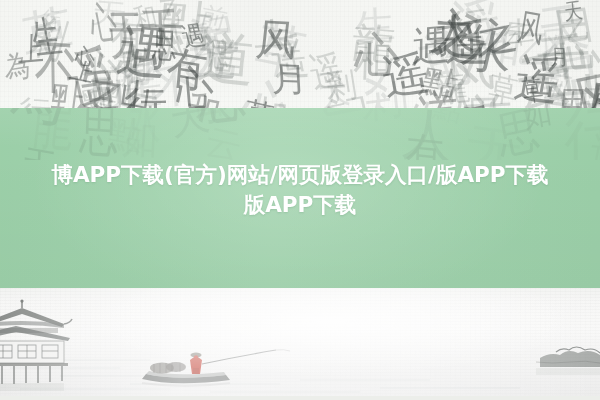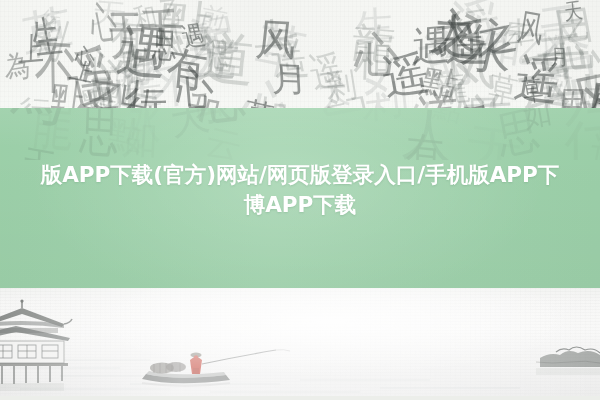--- a/index.html
+++ b/index.html
@@ -283,22 +283,22 @@
           <span class="glyph fainter" style="font-size: 26px; left: 435px; top: 96px; transform: rotate(12.5deg) skewX(-1deg) scale(1.09, 1.06);">點</span>
           <span class="glyph faint" style="font-size: 41px; left: 427px; top: 67px; transform: rotate(5deg) skewX(-6.2deg) scale(1.34, 1.02);">遇</span>
           <span class="glyph faint" style="font-size: 27px; left: 112px; top: 121px; transform: rotate(10.5deg) skewX(5.8deg) scale(1.25, 1.45);">點</span>
           <span class="glyph faint" style="font-size: 34px; left: 207px; top: 127px; transform: rotate(12.9deg) skewX(0.9deg) scale(1.06, 1.07);">云</span>
           <span class="glyph dark" style="font-size: 45px; left: 77px; top: 108px; transform: rotate(3.9deg) skewX(2deg) scale(0.87, 1.2);">思</span>
         </div>
     </div>
     <div class="band-shade"></div>
 
     <div class="headline">
-      <span class="line line-2">版APP下载(官方)网站/网页版登录入口/手机版APP下</span>
-      <span class="line line-3">博APP下载</span>
+      <span class="line line-2">博APP下载(官方)网站/网页版登录入口/版APP下载</span>
+      <span class="line line-3">版APP下载</span>
     </div>
   </div>
 
   <div class="painting">
     <div class="water-grain"></div>
 
     <svg width="600" height="112" viewBox="0 0 600 112">
       <defs>
         <linearGradient id="waterFade" x1="0" y1="0" x2="0" y2="1">
           <stop offset="0%" stop-color="#ffffff" stop-opacity="0.0"></stop>

